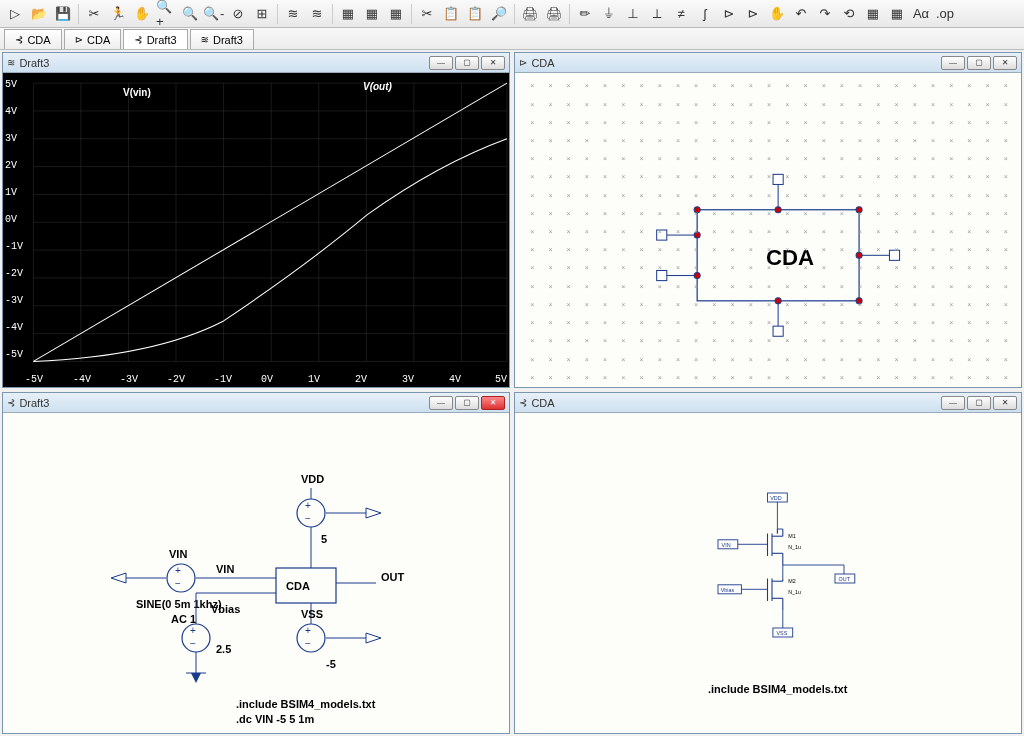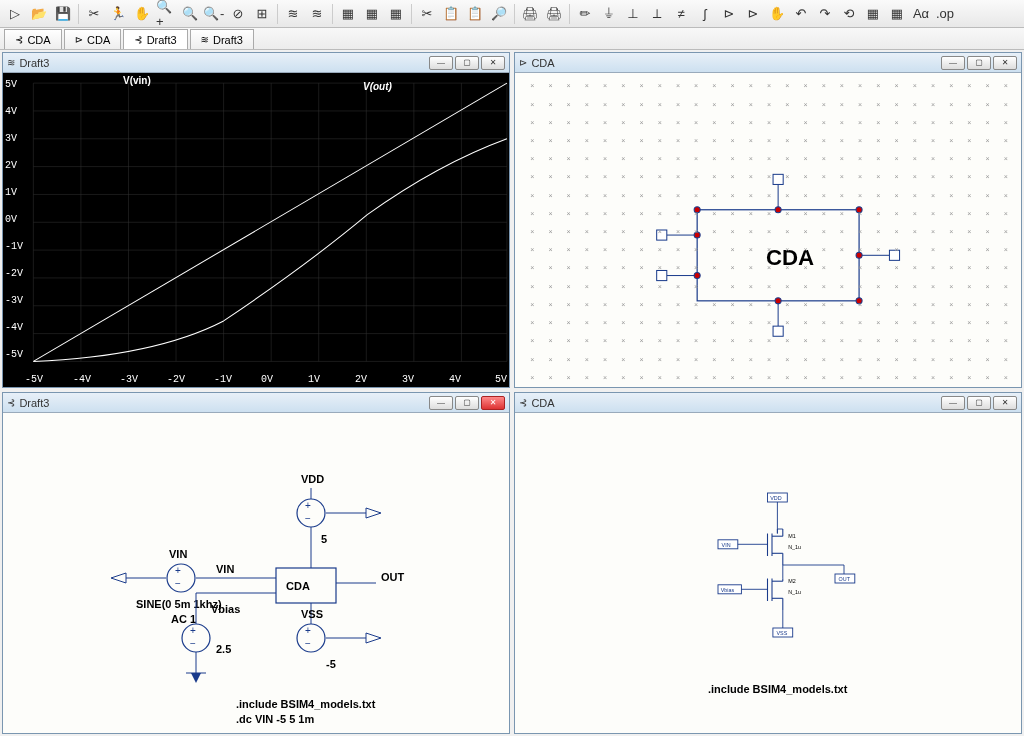--- a/index.html
+++ b/index.html
@@ -155,21 +155,21 @@
             <line x1="30" y1="202.5" x2="498" y2="202.5"></line>
             <line x1="30" y1="230" x2="498" y2="230"></line>
             <line x1="30" y1="257.5" x2="498" y2="257.5"></line>
             <line x1="30" y1="285" x2="498" y2="285"></line>
         </g>
 
         <polyline points="30,285 498,10" stroke="#fff" stroke-width="1" fill="none"></polyline>
 
         <path d="M30,285 Q150,280 218,245 Q300,190 360,140 Q430,90 498,65" stroke="#fff" stroke-width="1" fill="none"></path>
       </svg>
-      <div class="plot-label" style="left:120px;top:2px;">V(vin)</div>
+      <div class="plot-label" style="left:120px;top:14px;">V(vin)</div>
       <div class="plot-label" style="left:360px;top:8px;font-style:italic;">V(out)</div>
 
       <div class="axis-label" style="left:2px;top:6px">5V</div>
       <div class="axis-label" style="left:2px;top:33px">4V</div>
       <div class="axis-label" style="left:2px;top:60px">3V</div>
       <div class="axis-label" style="left:2px;top:87px">2V</div>
       <div class="axis-label" style="left:2px;top:114px">1V</div>
       <div class="axis-label" style="left:2px;top:141px">0V</div>
       <div class="axis-label" style="left:2px;top:168px">-1V</div>
       <div class="axis-label" style="left:2px;top:195px">-2V</div>

